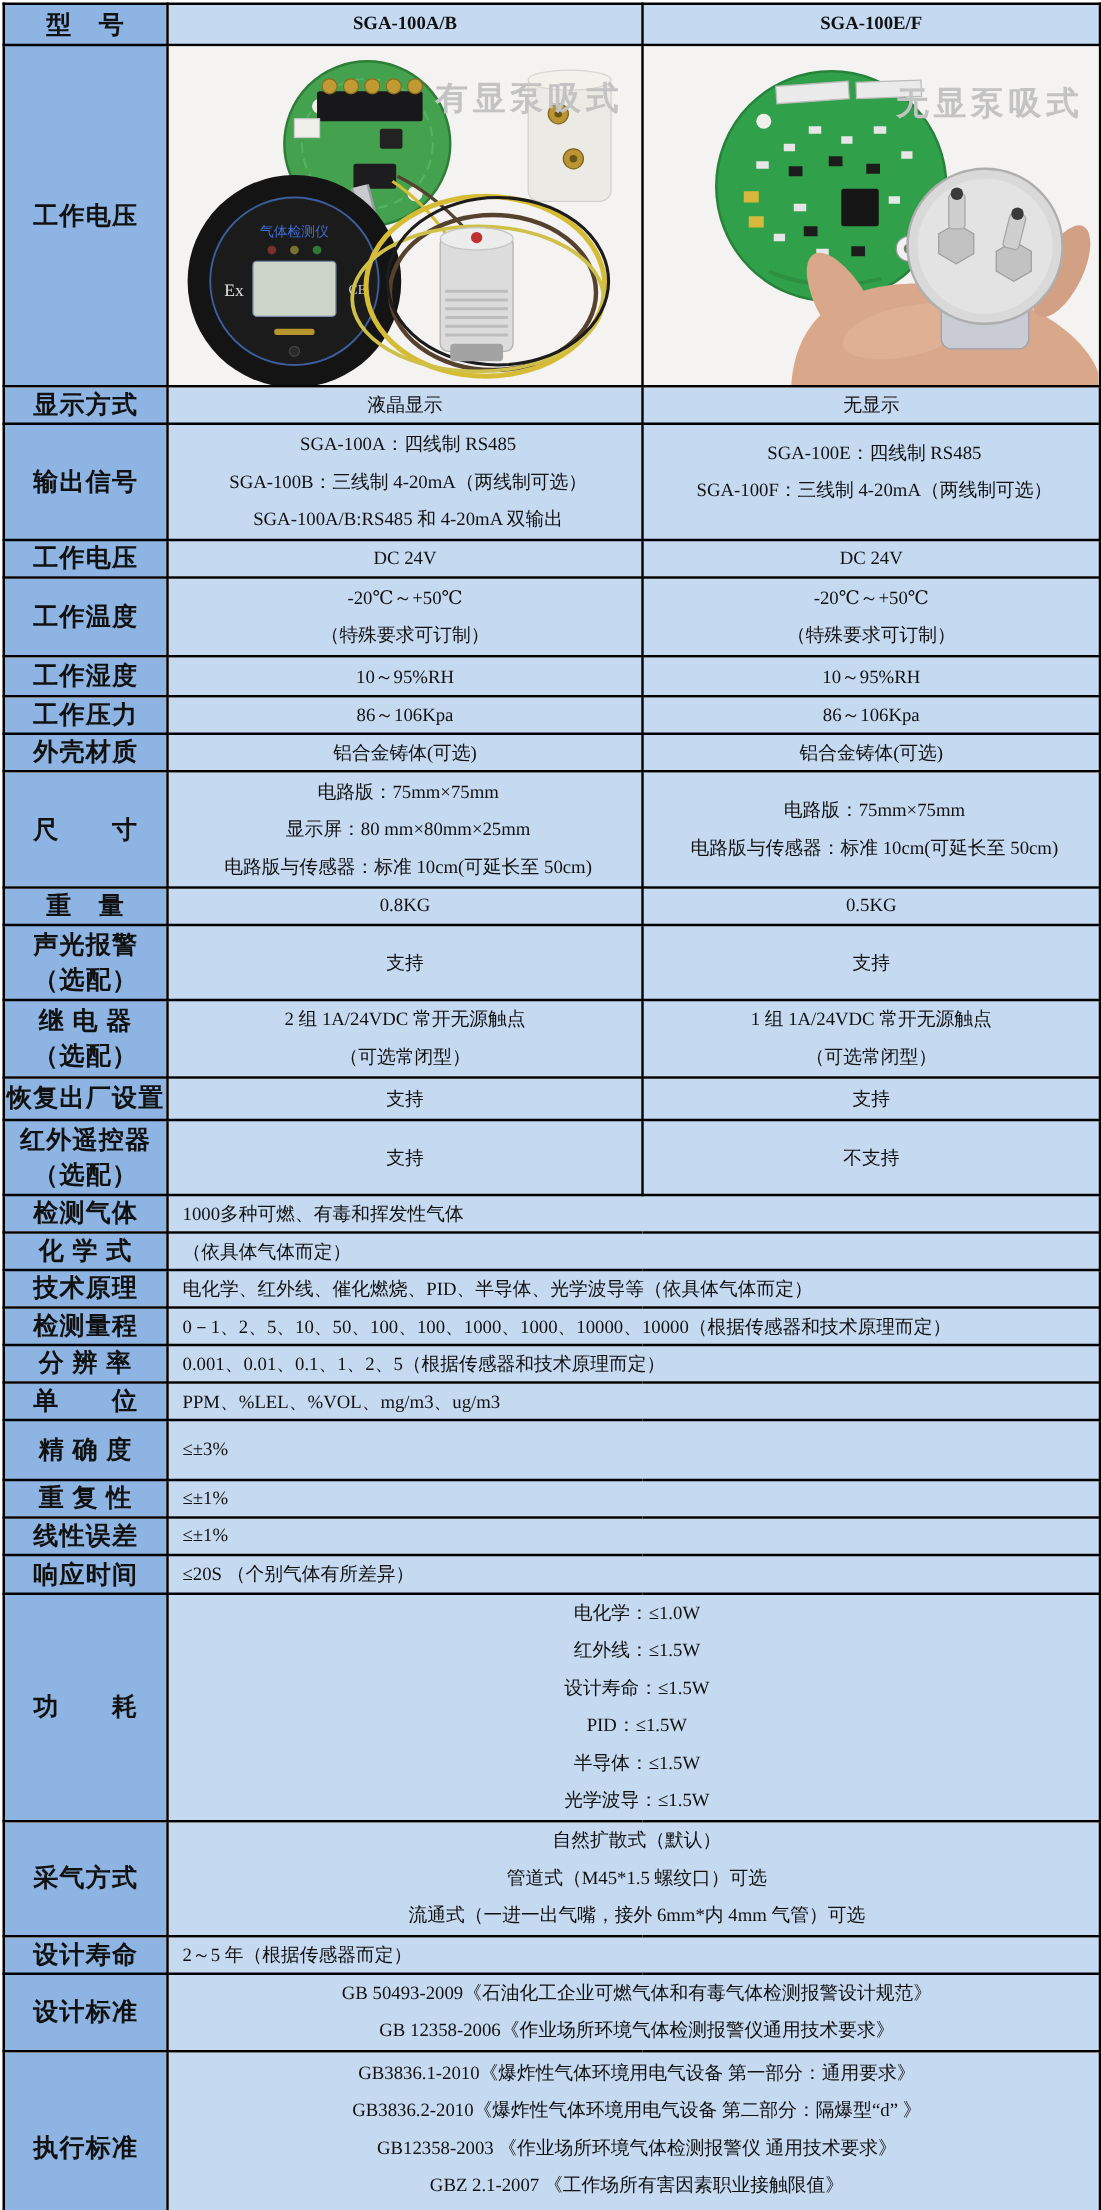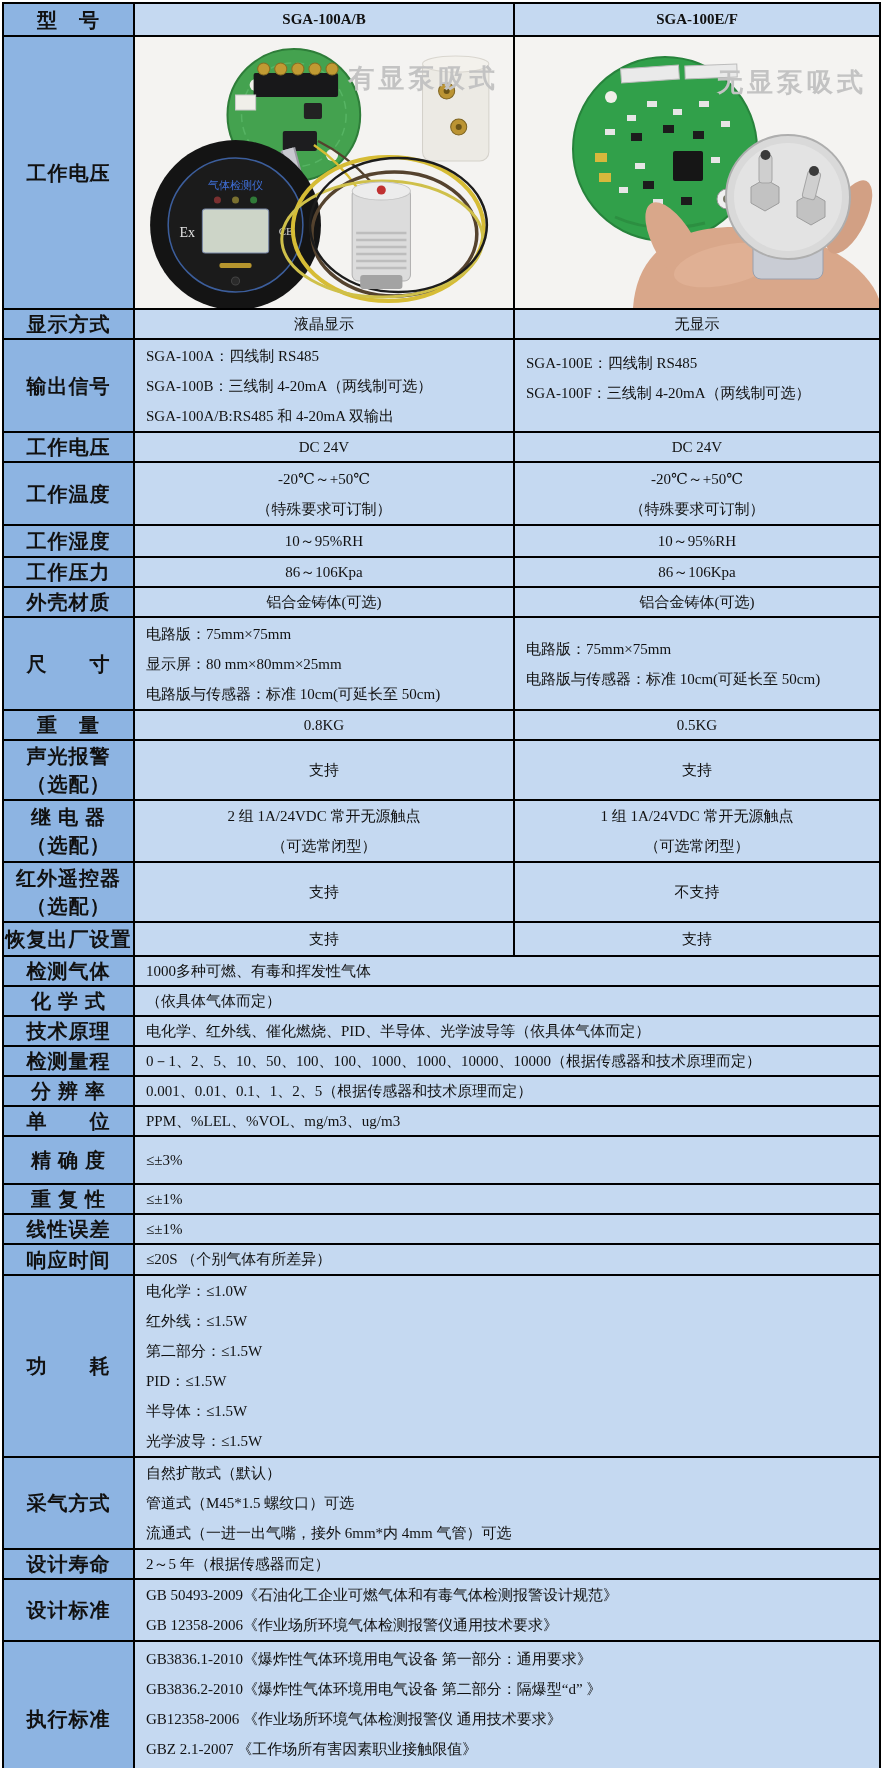--- a/index.html
+++ b/index.html
@@ -28,21 +28,21 @@
     background: #8DB4E2;
     text-align: center;
     font-weight: bold;
     font-size: 20px;
     line-height: 28px;
     letter-spacing: 1px;
   }
   td.dat { background: #C5D9F1; }
   td.dat.c { text-align: center; }
   td.dat.l { text-align: left; padding-left: 11px; padding-right: 6px; }
-  td.dat div.line { line-height: 30px; text-align: left; }
+  td.dat div.line { line-height: 30px; text-align: center; }
   td.photo {
     background: #ffffff;
     padding: 0;
     vertical-align: top;
   }
   .photo-box { width: 100%; height: 271px; }
   .photo-box svg { display: block; width: 100%; height: 100%; }
   .wm {
     font-size: 26px;
     fill: #c3c3c3;
@@ -296,33 +296,33 @@
     <td class="dat c">
       <div class="line" style="text-align:center">2 组 1A/24VDC 常开无源触点</div>
       <div class="line" style="text-align:center">（可选常闭型）</div>
     </td>
     <td class="dat c">
       <div class="line" style="text-align:center">1 组 1A/24VDC 常开无源触点</div>
       <div class="line" style="text-align:center">（可选常闭型）</div>
     </td>
   </tr>
 
+  <tr style="height:34px">
+    <td class="lbl">恢复出厂设置</td>
+    <td class="dat c">支持</td>
+    <td class="dat c">支持</td>
+  </tr>
+
   <tr style="height:60px">
     <td class="lbl">
       <div>红外遥控器</div>
       <div>（选配）</div>
     </td>
     <td class="dat c">支持</td>
     <td class="dat c">不支持</td>
-  </tr>
-
-  <tr style="height:34px">
-    <td class="lbl">恢复出厂设置</td>
-    <td class="dat c">支持</td>
-    <td class="dat c">支持</td>
   </tr>
 
   <tr style="height:27px">
     <td class="lbl">检测气体</td>
     <td class="dat l" colspan="2">1000多种可燃、有毒和挥发性气体</td>
   </tr>
   <tr style="height:30px">
     <td class="lbl">化 学 式</td>
     <td class="dat l" colspan="2">（依具体气体而定）</td>
   </tr>
@@ -357,21 +357,21 @@
   <tr style="height:31px">
     <td class="lbl">响应时间</td>
     <td class="dat l" colspan="2">≤20S （个别气体有所差异）</td>
   </tr>
 
   <tr style="height:181px">
     <td class="lbl">功　　耗</td>
     <td class="dat l" colspan="2">
       <div class="line">电化学：≤1.0W</div>
       <div class="line">红外线：≤1.5W</div>
-      <div class="line">第二部分：≤1.5W</div>
+      <div class="line">设计寿命：≤1.5W</div>
       <div class="line">PID：≤1.5W</div>
       <div class="line">半导体：≤1.5W</div>
       <div class="line">光学波导：≤1.5W</div>
     </td>
   </tr>
 
   <tr style="height:91px">
     <td class="lbl">采气方式</td>
     <td class="dat l" colspan="2">
       <div class="line">自然扩散式（默认）</div>
@@ -391,20 +391,20 @@
       <div class="line">GB 50493-2009《石油化工企业可燃气体和有毒气体检测报警设计规范》</div>
       <div class="line">GB 12358-2006《作业场所环境气体检测报警仪通用技术要求》</div>
     </td>
   </tr>
 
   <tr style="height:155px">
     <td class="lbl">执行标准</td>
     <td class="dat l" colspan="2">
       <div class="line">GB3836.1-2010《爆炸性气体环境用电气设备 第一部分：通用要求》</div>
       <div class="line">GB3836.2-2010《爆炸性气体环境用电气设备 第二部分：隔爆型“d”  》</div>
-      <div class="line">GB12358-2006 《作业场所环境气体检测报警仪 通用技术要求》</div>
+      <div class="line">GB12358-2003 《作业场所环境气体检测报警仪 通用技术要求》</div>
       <div class="line">GBZ 2.1-2007 《工作场所有害因素职业接触限值》</div>
       <div class="line">Q/SGA 01-2014《深国安电子科技有限公司企业执行标准》</div>
     </td>
   </tr>
 
 </tbody>
   </table>
 
 </body></html>

